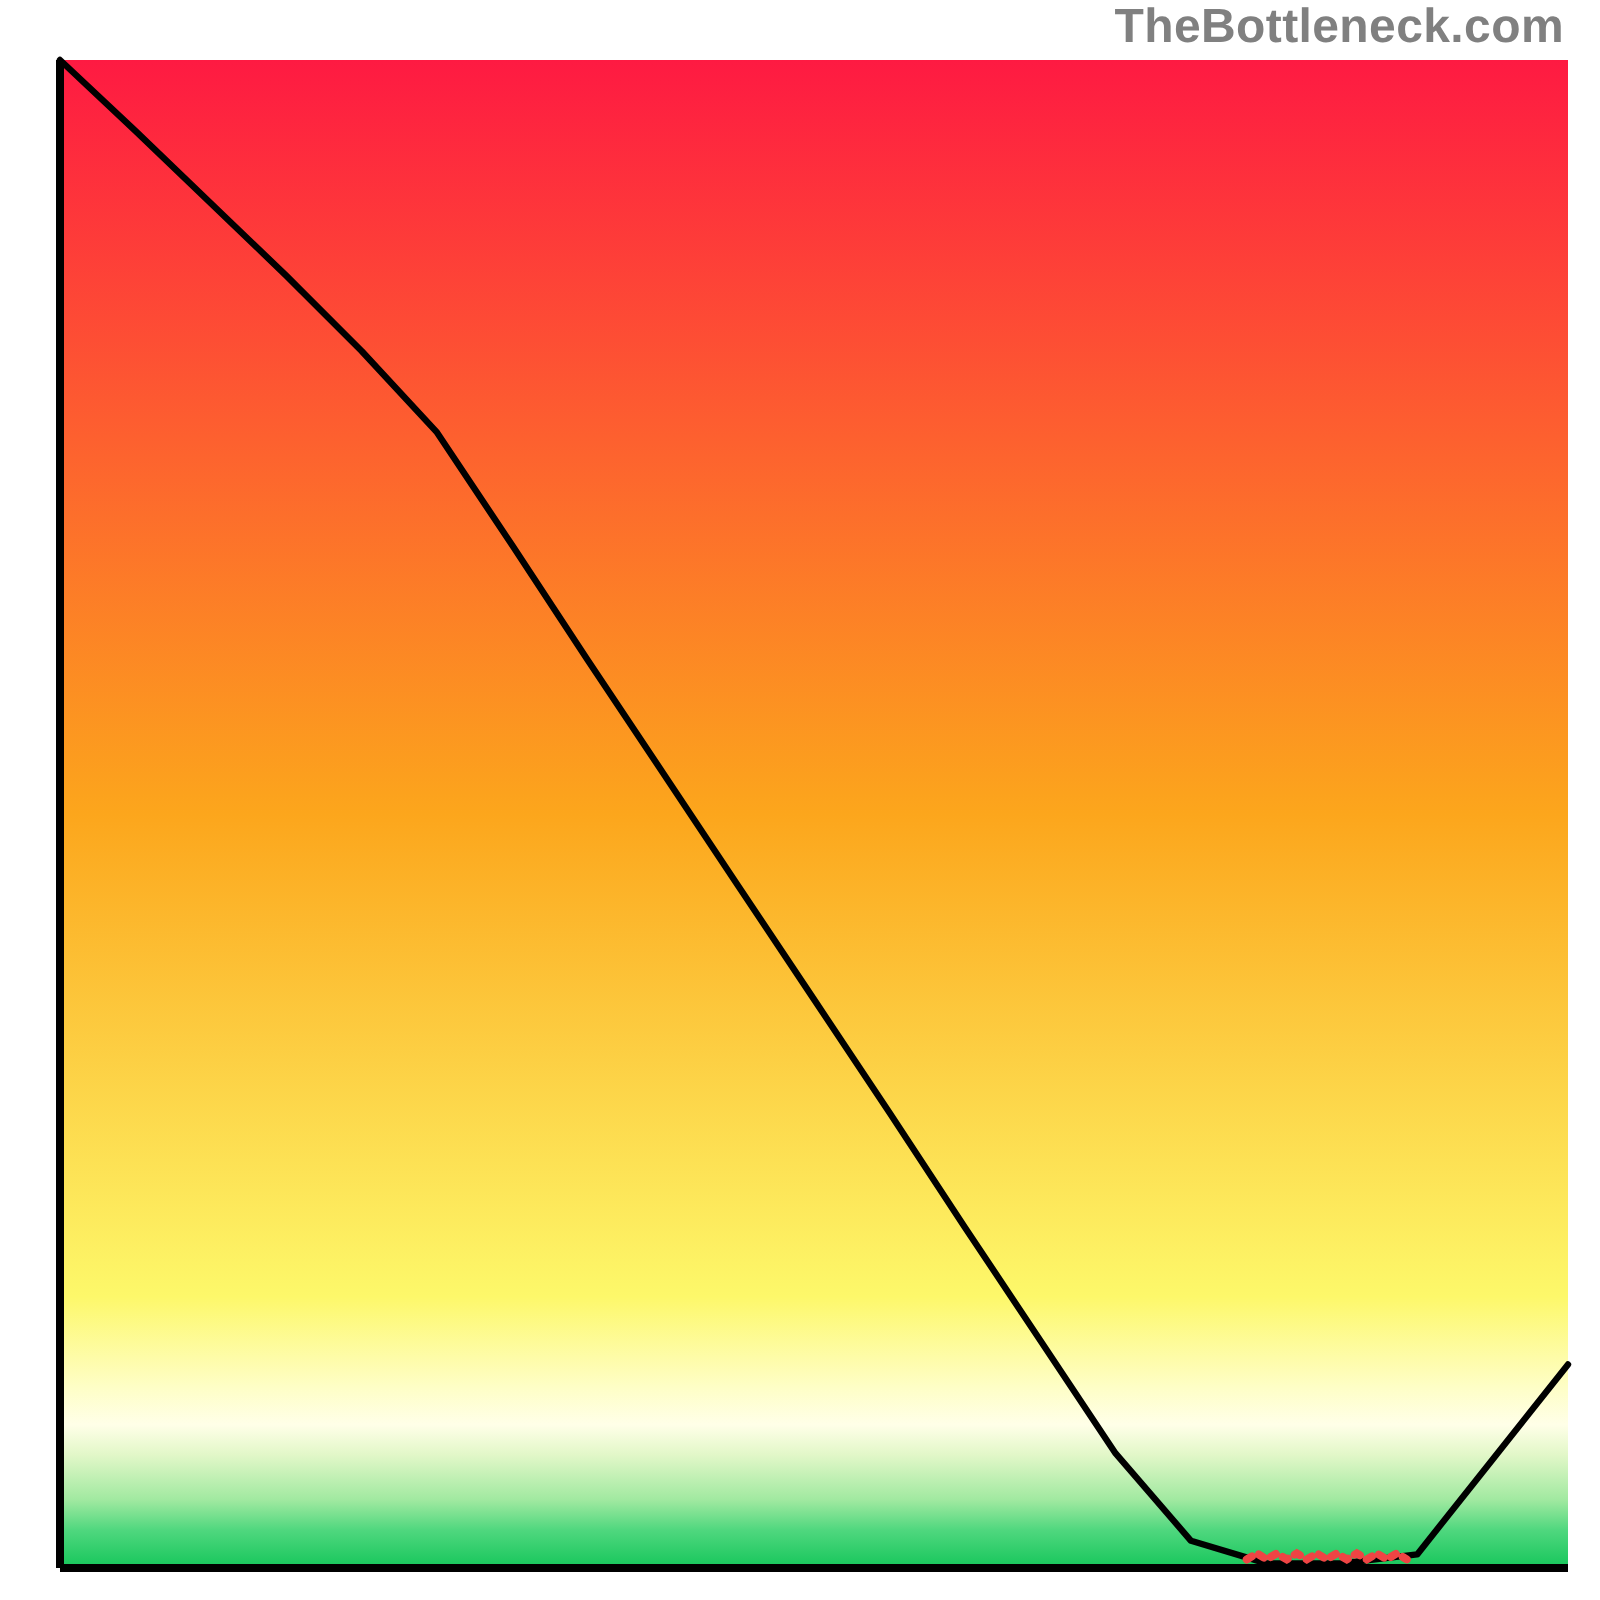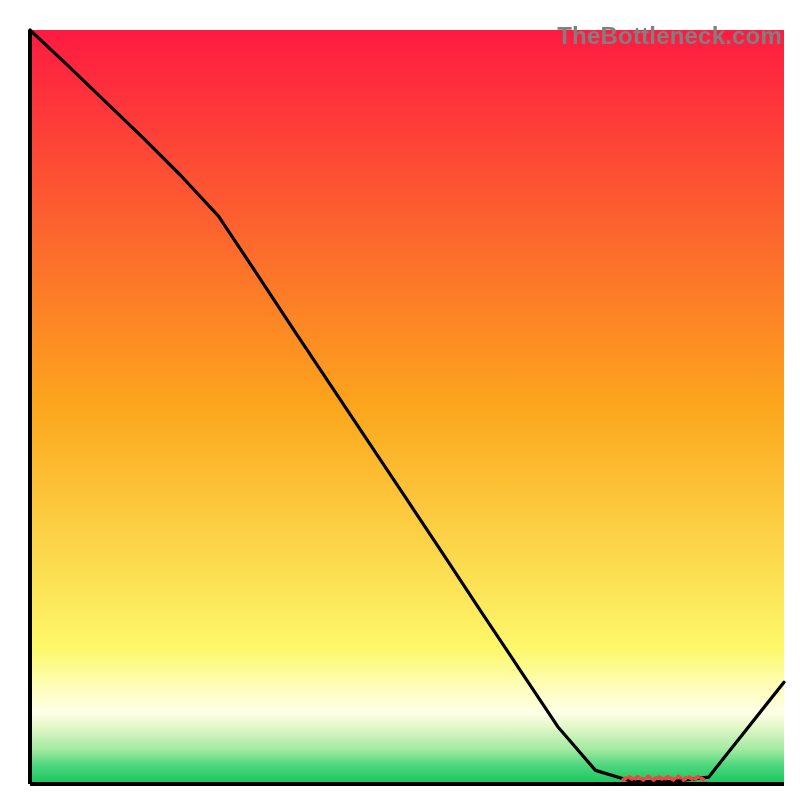--- a/index.html
+++ b/index.html
@@ -11,21 +11,21 @@
     background: #ffffff;
     font-family: Arial, Helvetica, sans-serif;
   }
   .stage {
     position: relative;
     width: 800px;
     height: 800px;
   }
   .watermark {
     position: absolute;
-    top: 22px;
+    top: 0;
     right: 18px;
     font-size: 24px;
     font-weight: 600;
     color: #808080;
     letter-spacing: 0.2px;
   }
   svg {
     display: block;
   }
 </style>

